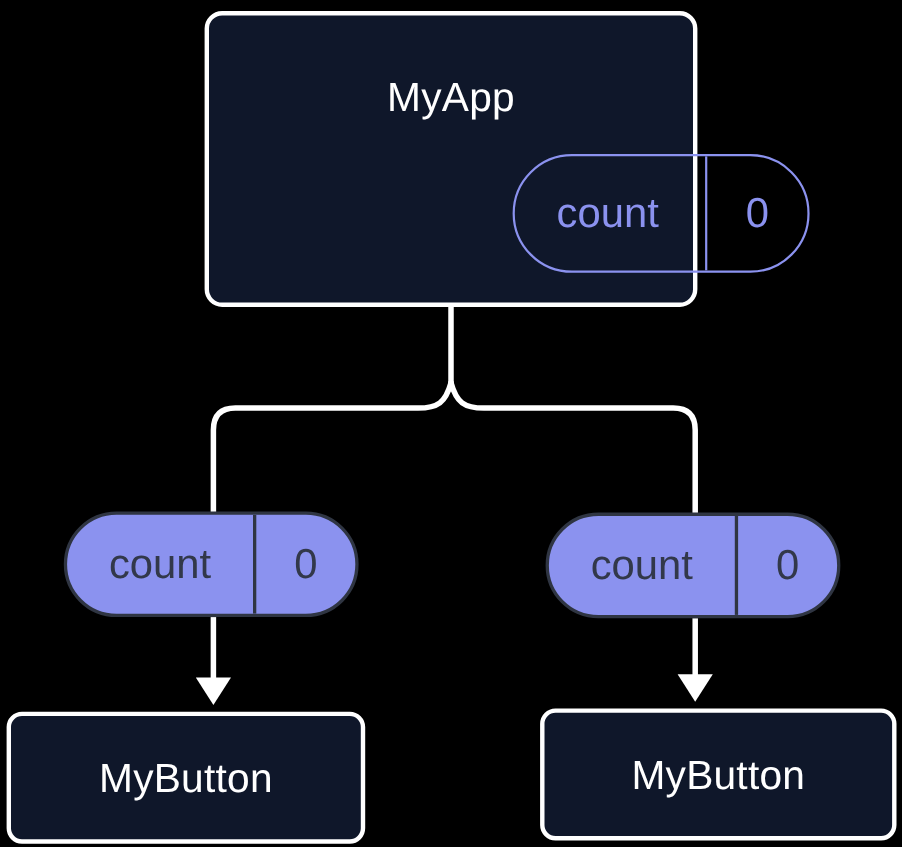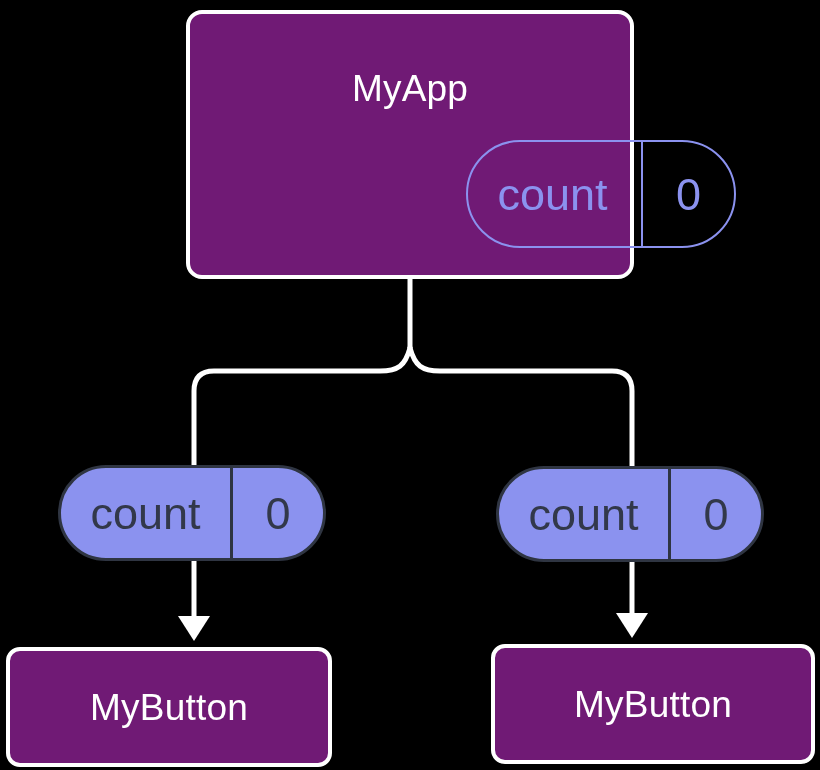--- a/index.html
+++ b/index.html
@@ -21,21 +21,21 @@
     top: 0;
     width: 820px;
     height: 770px;
     pointer-events: none;
   }
 
   
   .node-card {
     position: absolute;
     box-sizing: border-box;
-    background: #701a75;
+    background: #0f172a;
     border: 4px solid #ffffff;
     border-radius: 14px;
     display: flex;
     flex-direction: column;
     align-items: center;
   }
   .node-card.root {
     left: 186px;
     top: 10px;
     width: 448px;
@@ -76,21 +76,21 @@
     display: flex;
     align-items: stretch;
     border-radius: 999px;
     overflow: hidden;
   }
   .pill .pill-key,
   .pill .pill-val {
     display: flex;
     align-items: center;
     justify-content: center;
-    font-size: 45px;
+    font-size: 38px;
     font-weight: 400;
     line-height: 1;
     white-space: nowrap;
     box-sizing: border-box;
   }
 
   
   .pill.outlined {
     left: 276px;
     top: 126px;

